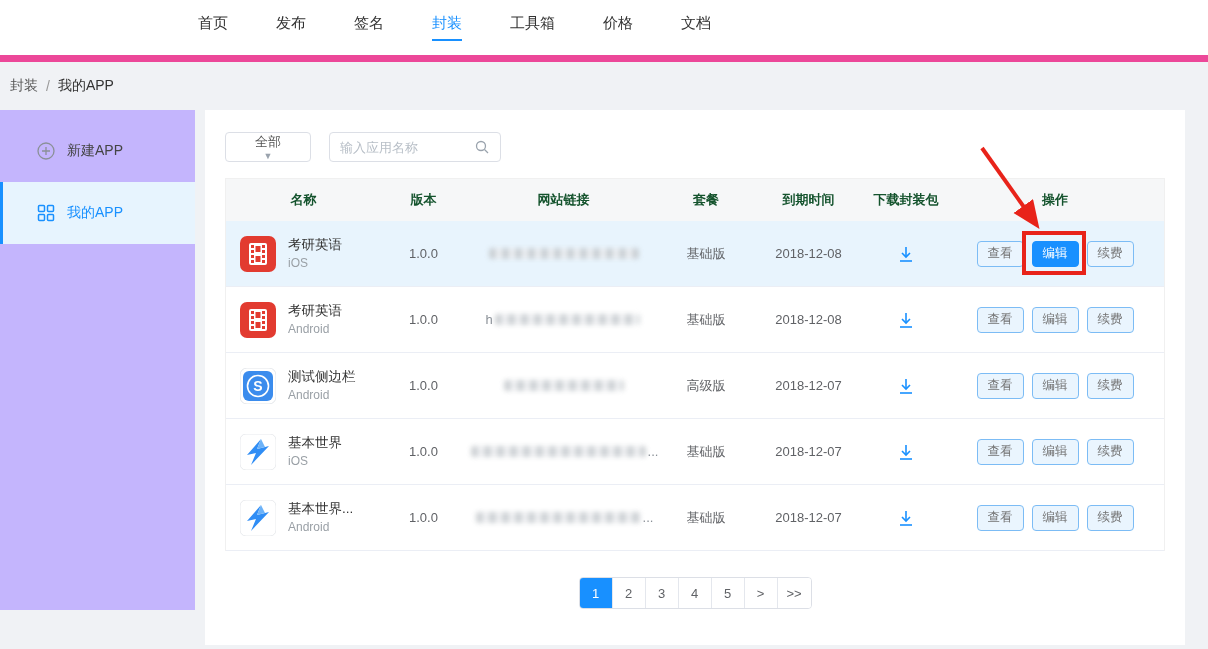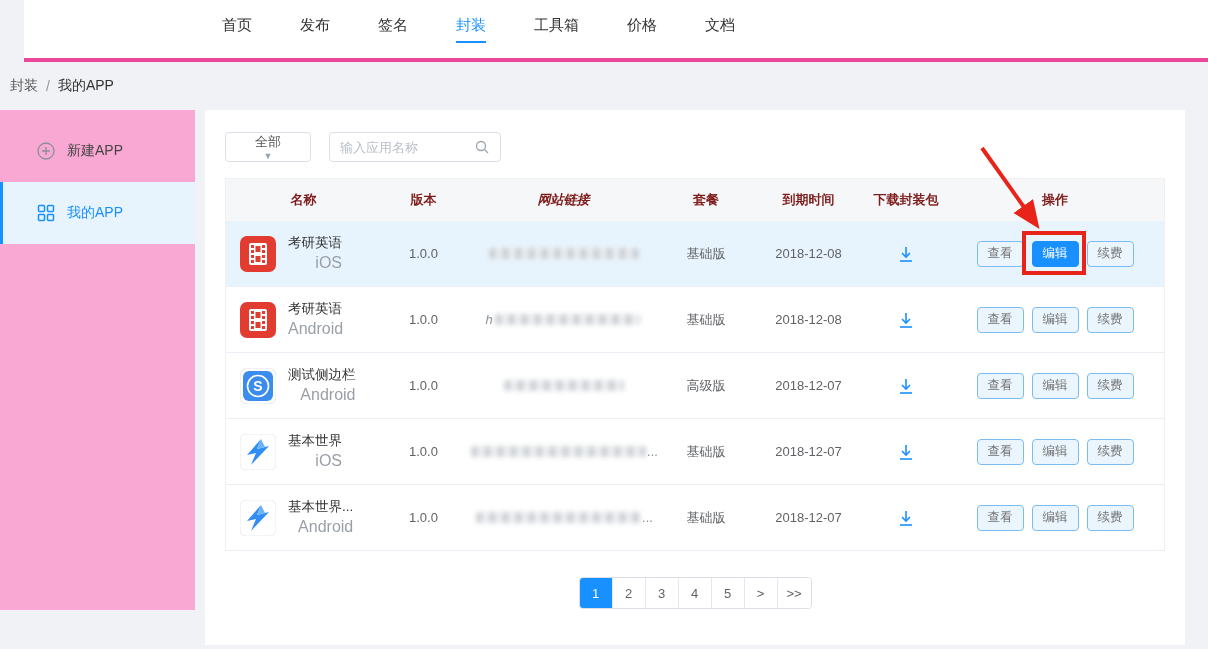--- a/index.html
+++ b/index.html
@@ -6,38 +6,38 @@
   html,body { width:1208px; height:649px; }
   body {
     font-family:"Liberation Sans", sans-serif;
     background:#f0f2f5;
     position:relative;
     overflow:hidden;
     color:#333;
   }
   
   .topnav {
-    height:62px; background:#fff; border-bottom:4px solid #ec4899;
-    display:flex; align-items:center; padding-left:198px;margin-left:24px;
+    height:62px; background:#fff; border-bottom:7px solid #ec4899;
+    display:flex; align-items:center; padding-left:198px;
   }
   .nav-item {
     font-size:15px; color:#333; text-decoration:none; cursor:pointer;
     margin-right:48px; padding-bottom:6px; border-bottom:2px solid transparent;
   }
   .nav-item.active { color:#1890ff; border-bottom-color:#1890ff; }
   
   .breadcrumb {
     height:48px; display:flex; align-items:center; padding-left:10px;
     font-size:14px; color:#555;
   }
   .breadcrumb .sep { margin:0 8px; color:#999; }
   .breadcrumb .current { color:#333; }
   
   .content { display:flex; align-items:flex-start; padding-right:23px; }
-  .sidebar { width:195px; background:#f9a8d4; height:500px; padding-top:10px; }
+  .sidebar { width:195px; background:#c4b5fd; height:500px; padding-top:10px; }
   .side-item {
     height:62px; display:flex; align-items:center; padding-left:34px;
     font-size:14px; color:#444; cursor:pointer; border-left:3px solid transparent;
   }
   .side-item .sicon { width:18px; height:18px; margin-right:12px; display:inline-flex; }
   .side-item.active { background:#e7f4fe; color:#1890ff; border-left-color:#1890ff; }
   .panel {
     flex:1; margin-left:10px; background:#fff; height:535px;
     padding:0 20px; position:relative;
   }
@@ -54,37 +54,37 @@
     display:flex; align-items:center; margin-left:18px; padding:0 10px; background:#fff;
   }
   .searchbox input {
     border:none; outline:none; flex:1; font-size:13px; color:#333;
     font-family:"Liberation Sans", sans-serif; min-width:0;
   }
   .searchbox input::placeholder { color:#b8bfc7; }
   
   .table { margin-top:16px; border:1px solid #f0f0f0; border-bottom:none; }
   .thead, .trow { display:flex; align-items:stretch; }
-  .thead { background:#f6f7f8; height:42px; font-size:13px; font-weight:bold; color:#7f1d1d; }
+  .thead { background:#f6f7f8; height:42px; font-size:13px; font-weight:bold; color:#14532d; }
   .trow { height:66px; border-bottom:1px solid #ebeef5; font-size:13px; color:#606266; background:#fff; }
   .trow.highlighted { background:#e8f4fd; }
   .cell { display:flex; align-items:center; justify-content:center; }
   .c-name { width:155px; justify-content:flex-start; padding-left:14px; text-align:left; }
   .c-ver  { width:85px; }
-  .c-url  { width:195px;font-style:italic; }
+  .c-url  { width:195px; }
   .c-plan { width:90px; }
   .c-exp  { width:115px; }
   .c-dl   { width:80px; }
   .c-act  { width:218px; }
   .thead .c-name { justify-content:center; padding-left:0; }
   .appicon { width:36px; height:36px; margin-right:12px; flex:none; display:inline-flex; }
   .appicon svg { width:36px; height:36px; }
   .nametext { display:flex; flex-direction:column; line-height:1.35; }
   .appname { color:#333; font-size:13.5px; }
-  .platform { color:#9aa0a6; font-size:16px;text-align:right; }
+  .platform { color:#9aa0a6; font-size:12px; }
   .url-blur {
     display:inline-block; height:11px; border-radius:3px;
     background:repeating-linear-gradient(90deg,#c6cace 0 7px,#edeff1 7px 13px);
     filter:blur(2.5px); opacity:.85; vertical-align:middle;
   }
   .urlfrag { color:#8a9097; font-size:13px; margin:0 2px; }
   .dlicon { cursor:pointer; display:inline-flex; }
   .abtn {
     height:26px; min-width:46px; padding:0 10px; margin:0 4px;
     font-size:12.5px; font-family:"Liberation Sans", sans-serif;

